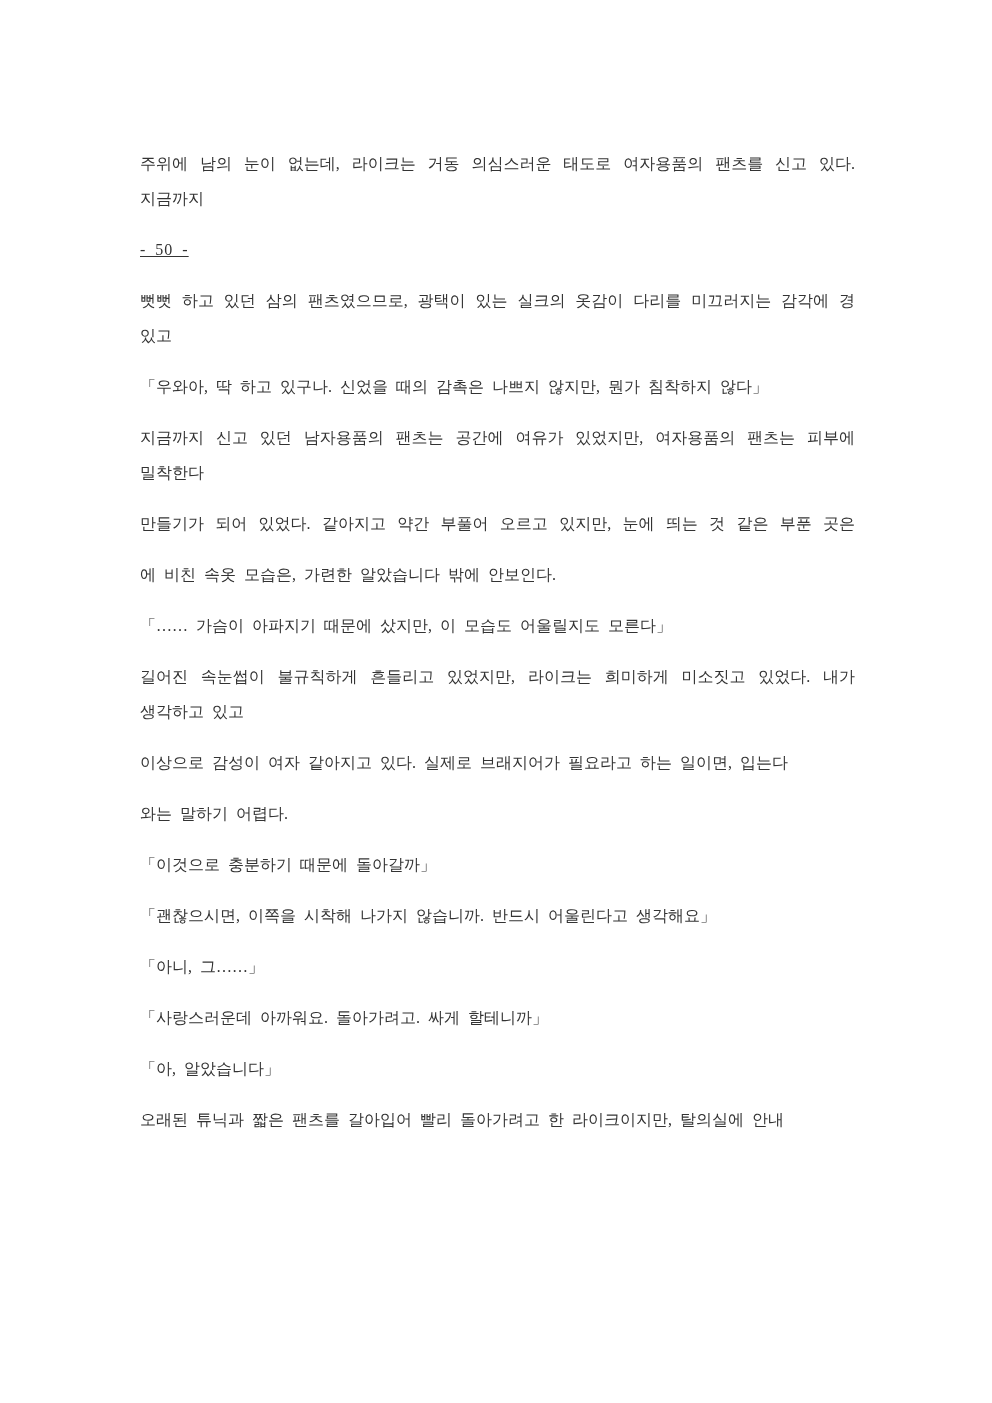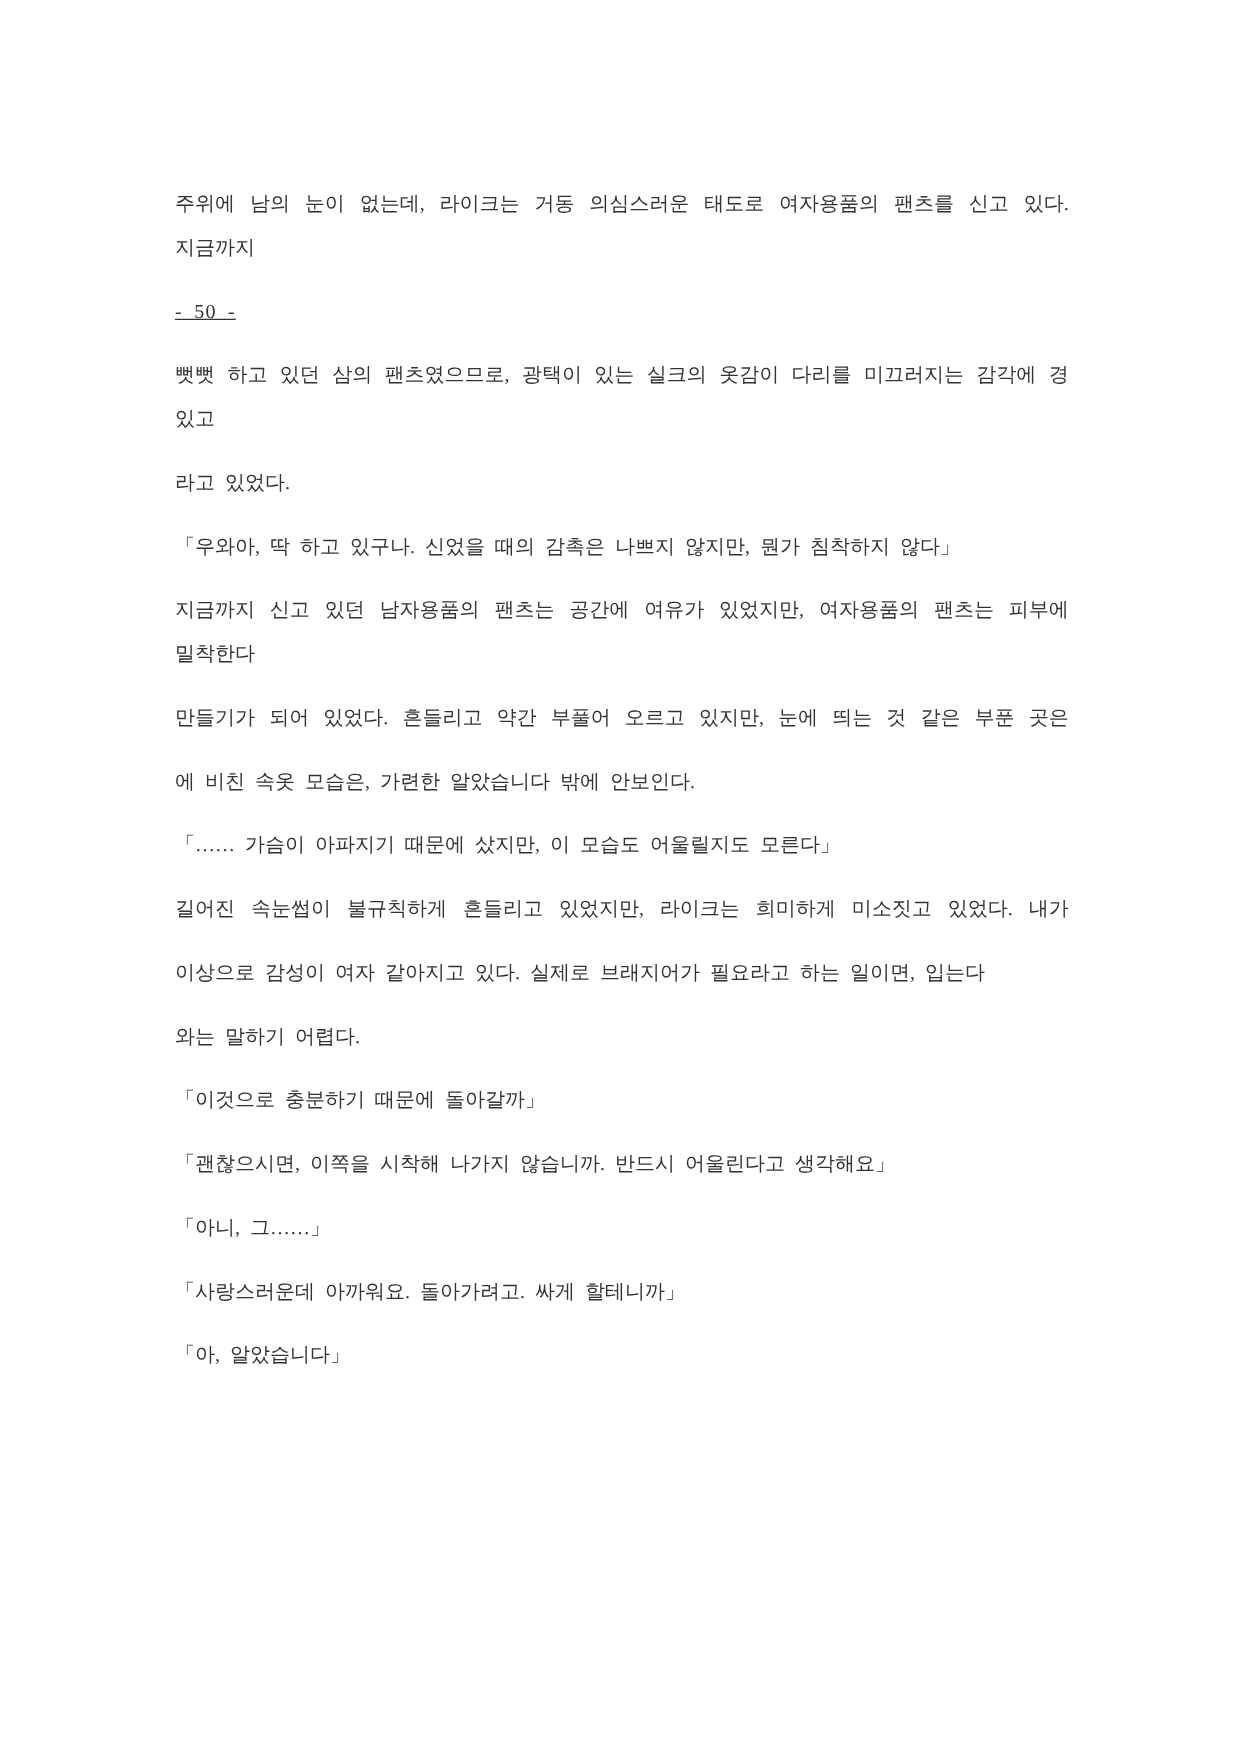--- a/index.html
+++ b/index.html
@@ -54,40 +54,38 @@
         <div class="line">지금까지</div>
       </div>
       <div class="para page-number">
         <div class="line">- 50 -</div>
       </div>
       <div class="para">
         <div class="line fill">뻣뻣 하고 있던 삼의 팬츠였으므로, 광택이 있는 실크의 옷감이 다리를 미끄러지는 감각에 경</div>
         <div class="line">있고</div>
       </div>
       <div class="para">
-        <div class="line">라고 있었다.</div>
-      </div>
-      <div class="para">
         <div class="line">「우와아, 딱 하고 있구나. 신었을 때의 감촉은 나쁘지 않지만, 뭔가 침착하지 않다」</div>
       </div>
       <div class="para">
         <div class="line fill">지금까지 신고 있던 남자용품의 팬츠는 공간에 여유가 있었지만, 여자용품의 팬츠는 피부에</div>
         <div class="line">밀착한다</div>
       </div>
       <div class="para">
-        <div class="line fill">만들기가 되어 있었다. 흔들리고 약간 부풀어 오르고 있지만, 눈에 띄는 것 같은 부푼 곳은</div>
+        <div class="line fill">만들기가 되어 있었다. 같아지고 약간 부풀어 오르고 있지만, 눈에 띄는 것 같은 부푼 곳은</div>
       </div>
       <div class="para">
         <div class="line">에 비친 속옷 모습은, 가련한 알았습니다 밖에 안보인다.</div>
       </div>
       <div class="para">
         <div class="line">「…… 가슴이 아파지기 때문에 샀지만, 이 모습도 어울릴지도 모른다」</div>
       </div>
       <div class="para">
         <div class="line fill">길어진 속눈썹이 불규칙하게 흔들리고 있었지만, 라이크는 희미하게 미소짓고 있었다. 내가</div>
+        <div class="line">생각하고 있고</div>
       </div>
       <div class="para">
         <div class="line">이상으로 감성이 여자 같아지고 있다. 실제로 브래지어가 필요라고 하는 일이면, 입는다</div>
       </div>
       <div class="para">
         <div class="line">와는 말하기 어렵다.</div>
       </div>
       <div class="para">
         <div class="line">「이것으로 충분하기 때문에 돌아갈까」</div>
       </div>
@@ -96,14 +94,17 @@
       </div>
       <div class="para">
         <div class="line">「아니, 그……」</div>
       </div>
       <div class="para">
         <div class="line">「사랑스러운데 아까워요. 돌아가려고. 싸게 할테니까」</div>
       </div>
       <div class="para">
         <div class="line">「아, 알았습니다」</div>
       </div>
+      <div class="para">
+        <div class="line">오래된 튜닉과 짧은 팬츠를 갈아입어 빨리 돌아가려고 한 라이크이지만, 탈의실에 안내</div>
+      </div>
     </div>
 </div>
 
 </body></html>

